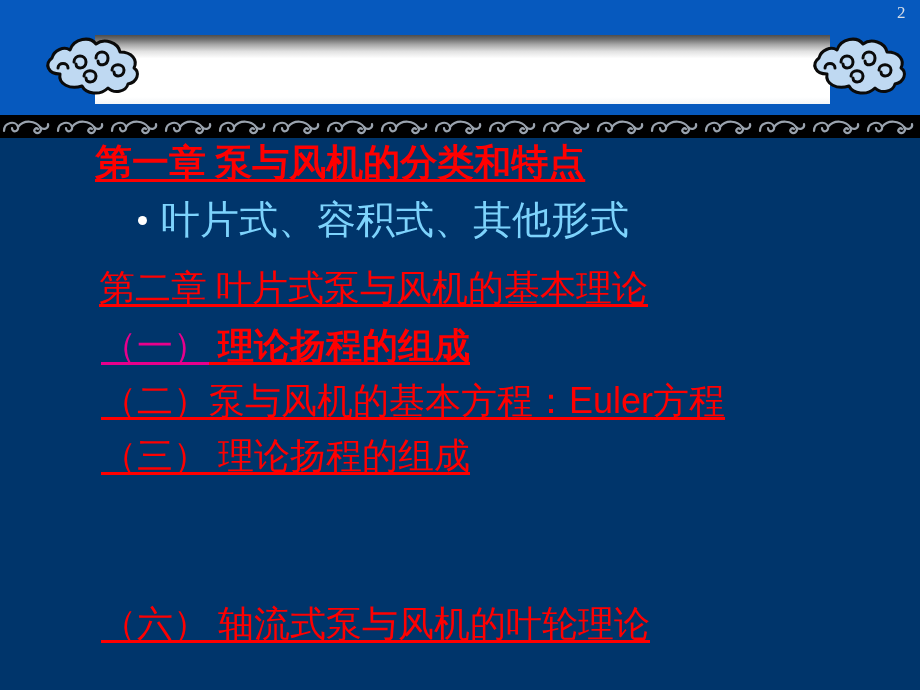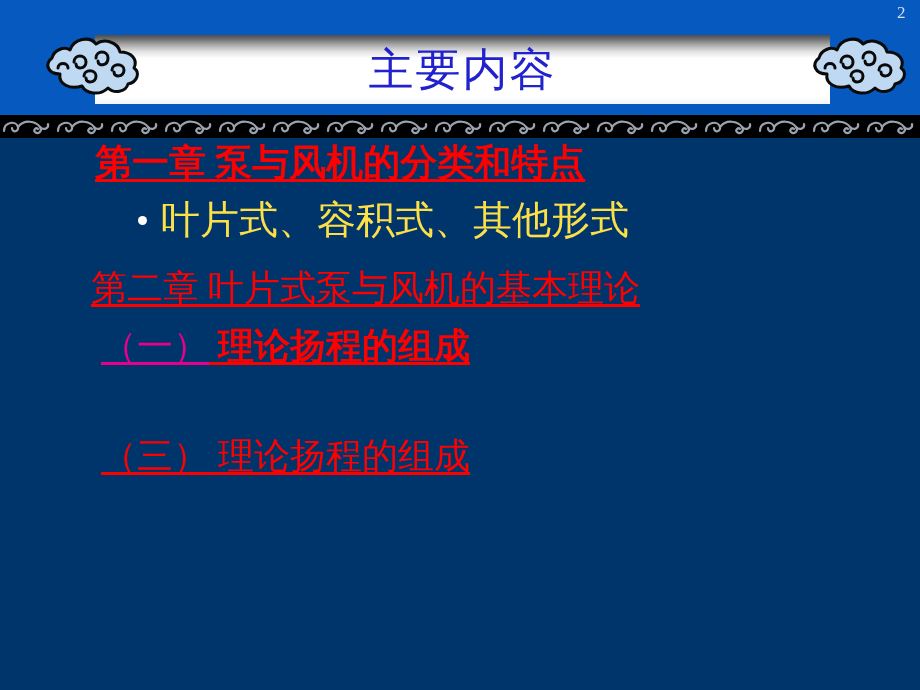--- a/index.html
+++ b/index.html
@@ -118,27 +118,27 @@
 
   .line {
     position: absolute;
     white-space: nowrap;
     font-family: "Liberation Serif", "DejaVu Serif", serif;
   }
 
   .u { text-decoration: underline; text-decoration-thickness: 3px; text-underline-offset: 4px; }
 
   .red     { color: #FF0000; }
-  .white   { color: #fde047; }
+  .white   { color: #7dd3fc; }
   .magenta { color: #E8008C; }
   .bold    { font-weight: bold; }
 
   .l1 { left: 52px;  top: 2px;   font-size: 37px; line-height: 46px; }
   .l2 { left: 95px;  top: 58px;  font-size: 39px; line-height: 48px; }
-  .l3 { left: 48px;  top: 128px; font-size: 36px; line-height: 45px; }
+  .l3 { left: 56px;  top: 128px; font-size: 36px; line-height: 45px; }
   .l4 { left: 58px;  top: 186px; font-size: 36px; line-height: 45px; }
   .l5 { left: 58px;  top: 240px; font-size: 36px; line-height: 45px; }
   .l6 { left: 58px;  top: 296px; font-size: 36px; line-height: 45px; text-decoration: underline; }
   .l7 { left: 58px;  top: 352px; font-size: 36px; line-height: 45px; }
   .l8 { left: 58px;  top: 408px; font-size: 36px; line-height: 45px; }
   .l9 { left: 58px;  top: 464px; font-size: 36px; line-height: 45px; }
 
   .bullet-dot {
     display: inline-block;
     width: 9px;
@@ -155,21 +155,20 @@
 </style>
 </head>
 <body>
 
 <div id="slide">
 
   <div id="header">
 
     <div id="title-plaque"></div>
 
-    <div id="title-text">主要内容</div>
 
     <div class="cloud" id="cloud-left">
       <svg viewBox="0 0 110 78" width="110" height="78" aria-hidden="true">
         <g transform="translate(2,2)">
           <path d="M30 18 C34 6, 50 4, 56 12 C64 6, 78 10, 80 20
                    C92 20, 98 28, 94 36 C100 40, 98 50, 88 52
                    C86 60, 74 62, 68 56 C60 64, 46 62, 42 54
                    C30 58, 18 52, 20 42 C8 42, 4 32, 12 26
                    C14 18, 24 14, 30 18 Z" fill="#BFD9F2" stroke="#0A0A0A" stroke-width="3" stroke-linejoin="round"></path>
           <path d="M34 30 C34 22, 46 22, 46 30 C46 37, 36 38, 36 32" fill="none" stroke="#0A0A0A" stroke-width="3" stroke-linecap="round"></path>
@@ -240,22 +239,28 @@
     <div class="line l2 white">
       <span class="bullet-dot"></span><span>叶片式、容积式、其他形式</span>
     </div>
 
     <div class="line l3 red u">第二章 叶片式泵与风机的基本理论</div>
 
     <div class="line l4">
       <span class="magenta u">（一）</span><span class="red bold u"> 理论扬程的组成</span>
     </div>
 
+    <div class="line l5 red u">
+      <span>（二）</span><span>泵与风机的基本方程：</span><span class="sans">Euler</span><span>方程</span>
+    </div>
 
     <div class="line l6 red u">
       <span>（三）</span><span> 理论扬程的组成</span>
     </div>
 
 
 
+    <div class="line l9 red u">
+      <span>（六）</span><span>  轴流式泵与风机的叶轮理论</span>
+    </div>
 
   </div>
 </div>
 
 </body></html>

